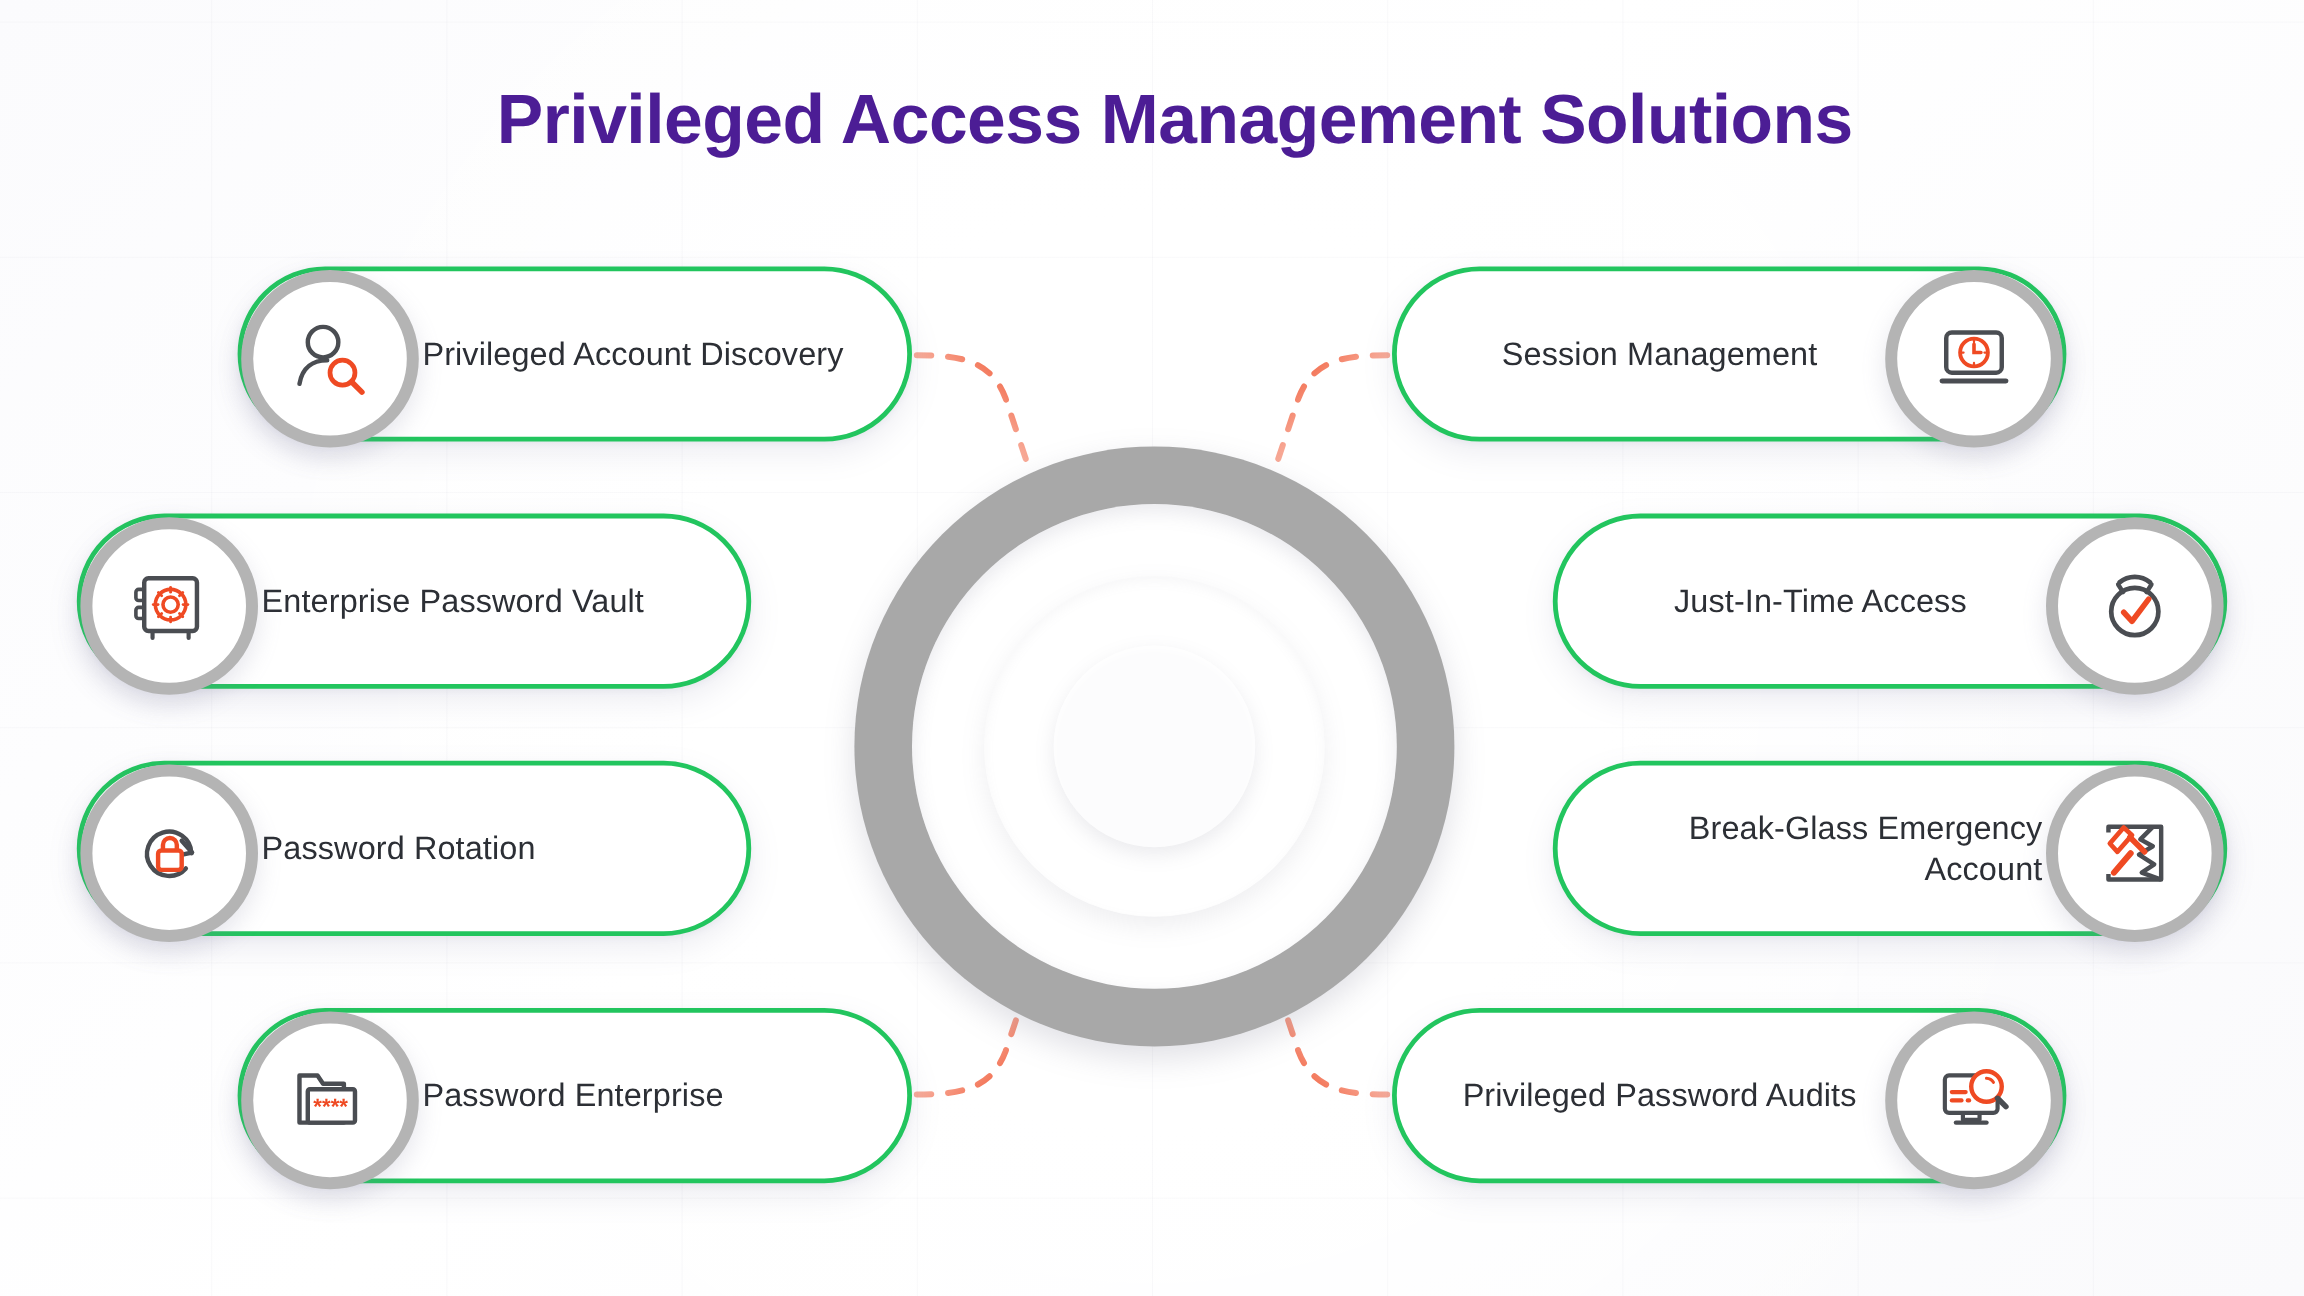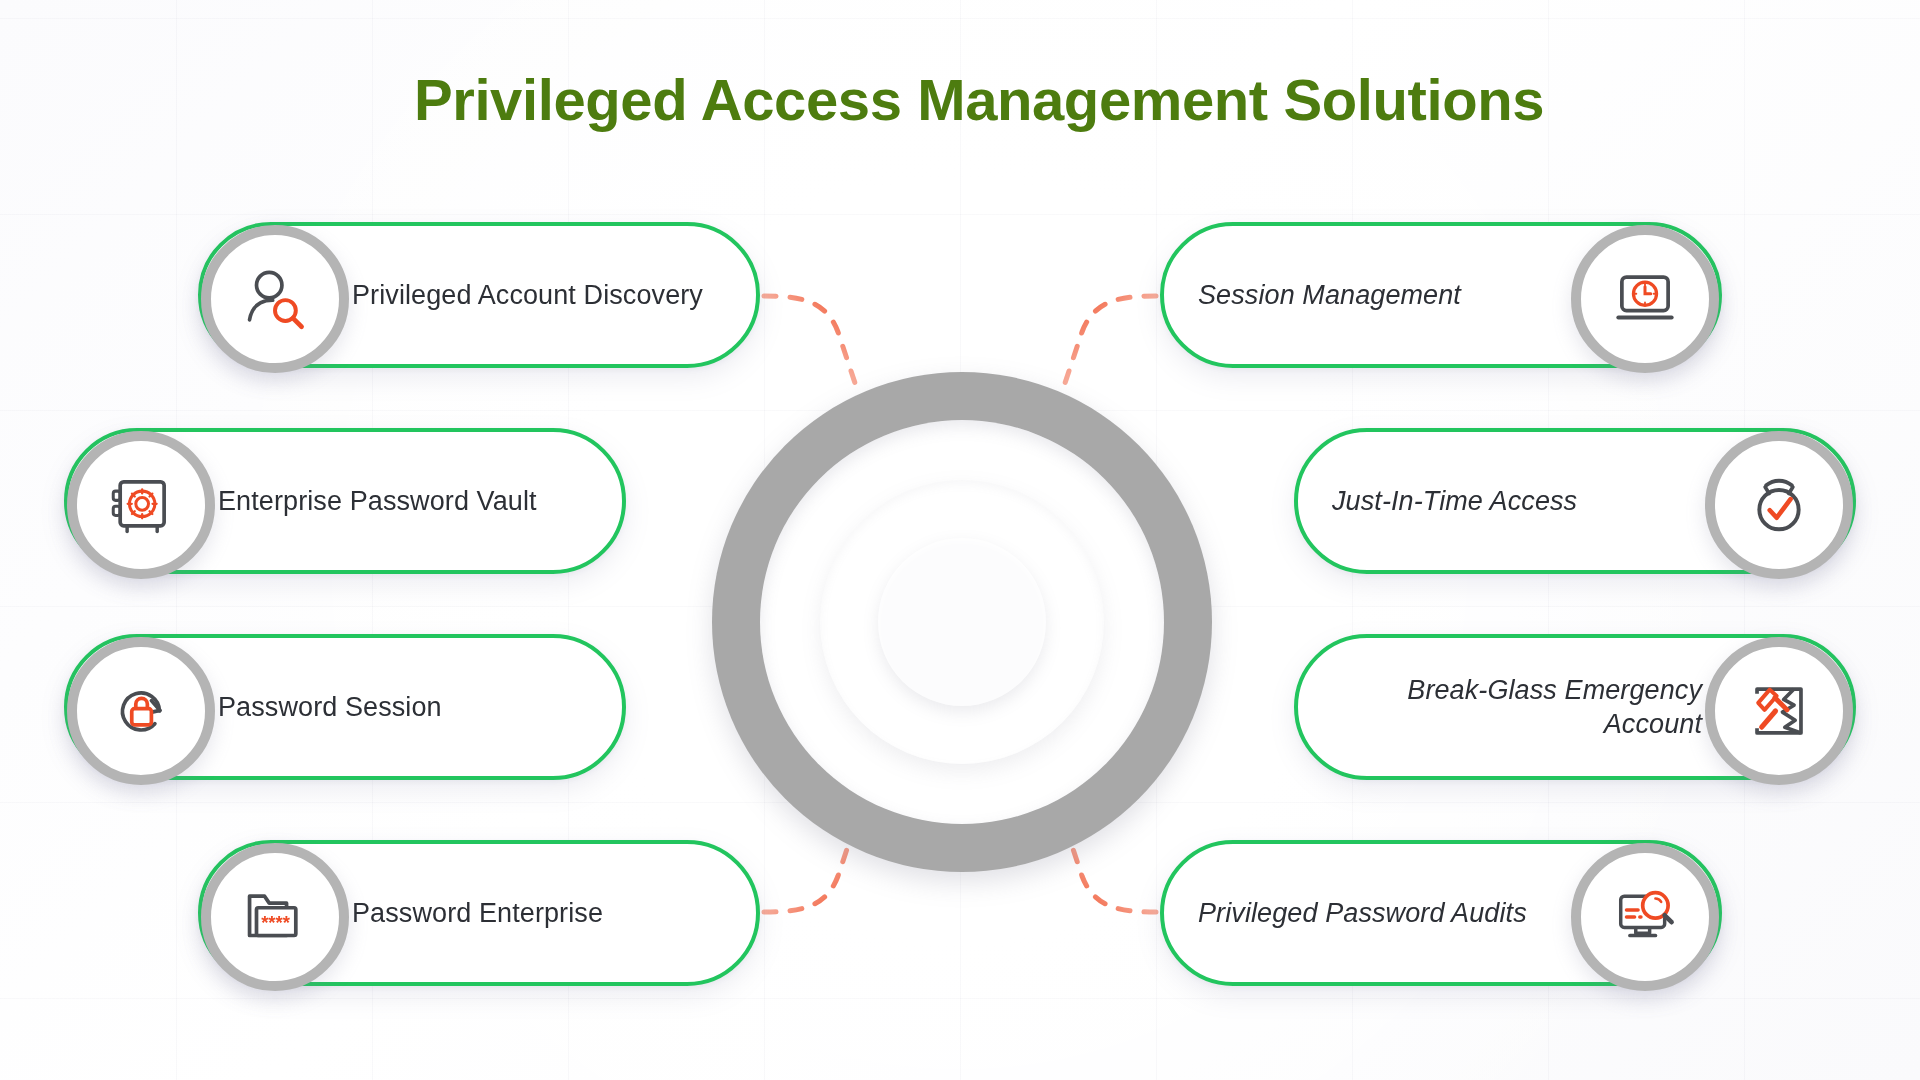--- a/index.html
+++ b/index.html
@@ -45,21 +45,21 @@
   
   .title {
     position: absolute;
     top: 66px;
     left: 0;
     width: 1920px;
     text-align: center;
     font-size: 58px;
     font-weight: bold;
     letter-spacing: -0.4px;
-    color: #4d7c0f;
+    color: #4c1d95;
     white-space: nowrap;
     padding-left: 38px;
   }
 
   
   .center-rings {
     position: absolute;
     left: 712px;
     top: 372px;
     width: 500px;
@@ -111,21 +111,21 @@
     position: absolute;
     height: 146px;
     background: #ffffff;
     border: 4px solid #22c55e;
     border-radius: 73px;
     box-shadow: 0 10px 26px rgba(130,130,160,0.14), 0 2px 5px rgba(130,130,160,0.08);
     display: flex;
     align-items: center;
   }
   .card.left  { padding-left: 150px; padding-right: 34px; justify-content: flex-start; }
-  .card.right { padding-right: 150px; padding-left: 34px; justify-content: flex-start; font-style: italic; }
+  .card.right { padding-right: 150px; padding-left: 34px; justify-content: center; }
 
   .card-label {
     font-size: 27px;
     line-height: 1.27;
     color: #2c2f35;
     letter-spacing: 0.1px;
   }
   .card.left  .card-label { text-align: left; }
   .card.right .card-label { text-align: right; }
 
@@ -267,21 +267,21 @@
 
   <div class="card left" id="card-2">
     <div class="icon-badge">
       <svg width="74" height="74" viewBox="0 0 64 64">
         <path d="M48 32 A 16 16 0 1 0 44 43" fill="none" stroke="#4a4d52" stroke-width="3.2" stroke-linecap="round"></path>
         <path d="M41 23 L 48.5 31.5 L 41.5 33" fill="none" stroke="#4a4d52" stroke-width="3.2" stroke-linecap="round" stroke-linejoin="round"></path>
         <rect x="24" y="30" width="17" height="14" rx="2.4" fill="none" stroke="#ef4a23" stroke-width="3.2"></rect>
         <path d="M27.5 30 v-4 a5 5 0 0 1 10 0 v4" fill="none" stroke="#ef4a23" stroke-width="3.2"></path>
       </svg>
     </div>
-    <div class="card-label">Password Session</div>
+    <div class="card-label">Password Rotation</div>
   </div>
 
   <div class="card left" id="card-3">
     <div class="icon-badge">
       <svg width="74" height="74" viewBox="0 0 64 64">
         <path d="M10 48 V14 h13 l4 6 h15 v28 z" fill="none" stroke="#4a4d52" stroke-width="3.2" stroke-linejoin="round"></path>
         <rect x="16" y="24" width="34" height="24" rx="1.5" fill="#fff" stroke="#4a4d52" stroke-width="3.2"></rect>
         <g fill="#ef4a23" font-family="'Liberation Sans',sans-serif" font-size="16" font-weight="bold">
           <text x="20" y="42">****</text>
         </g>

